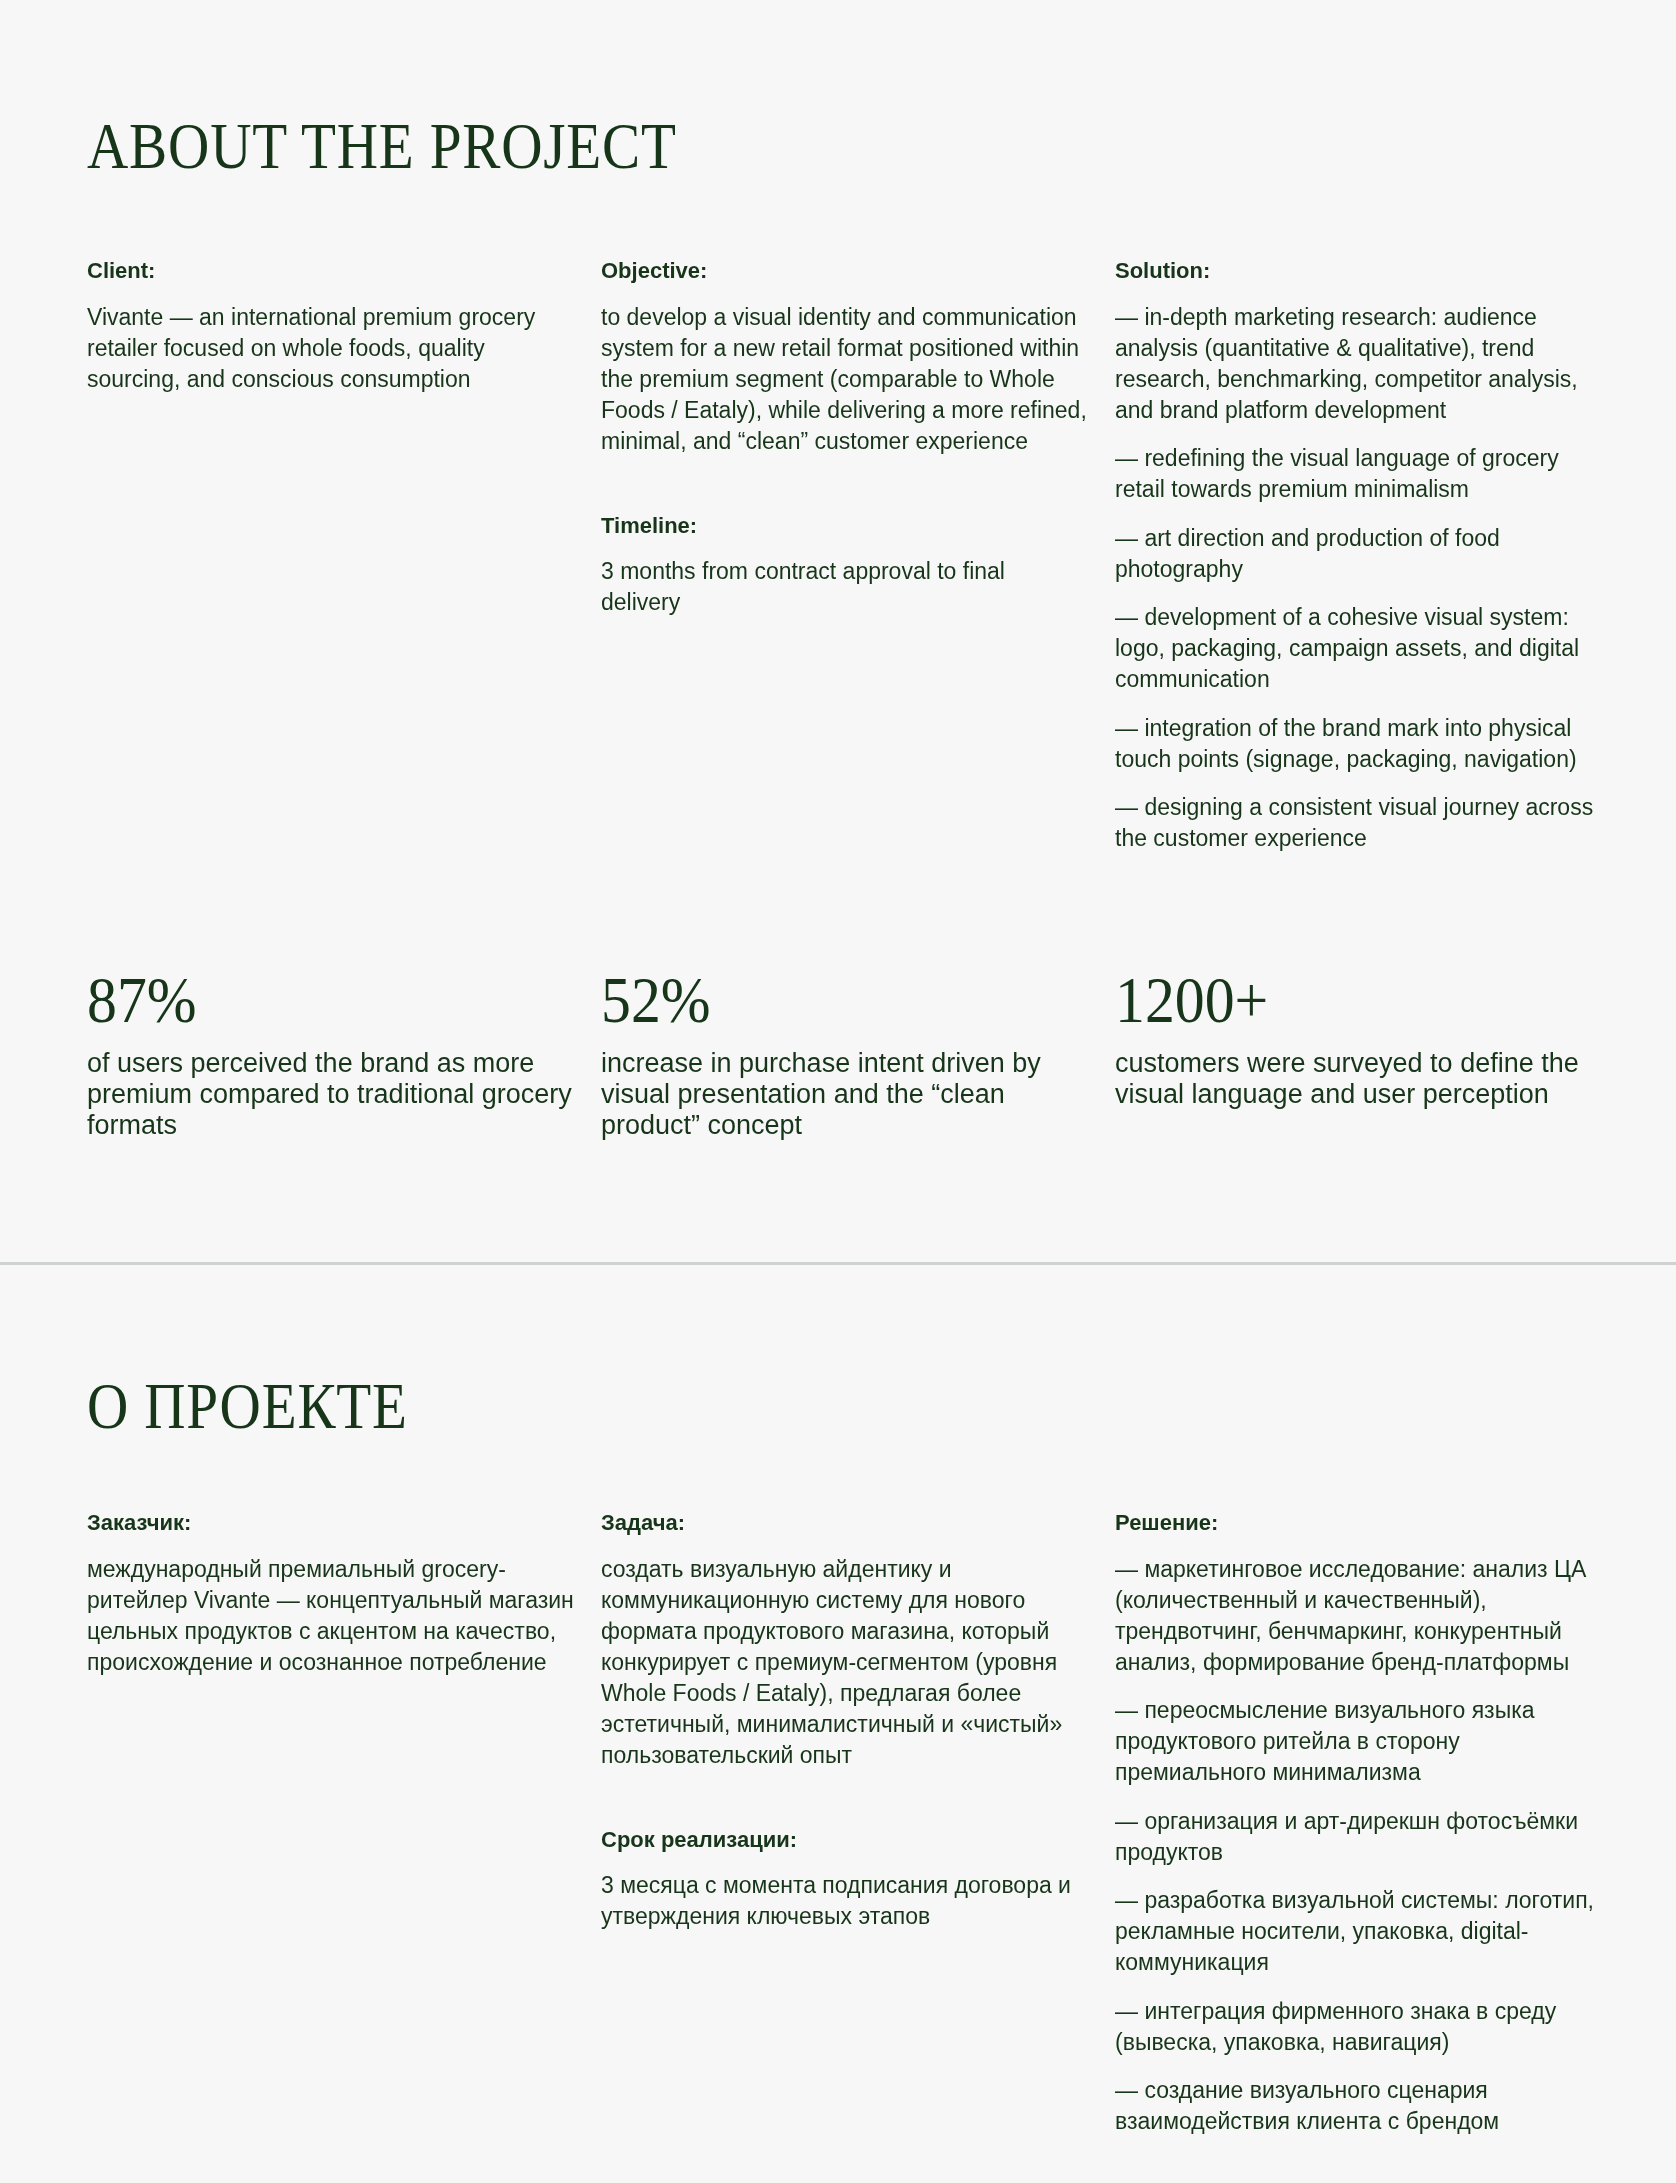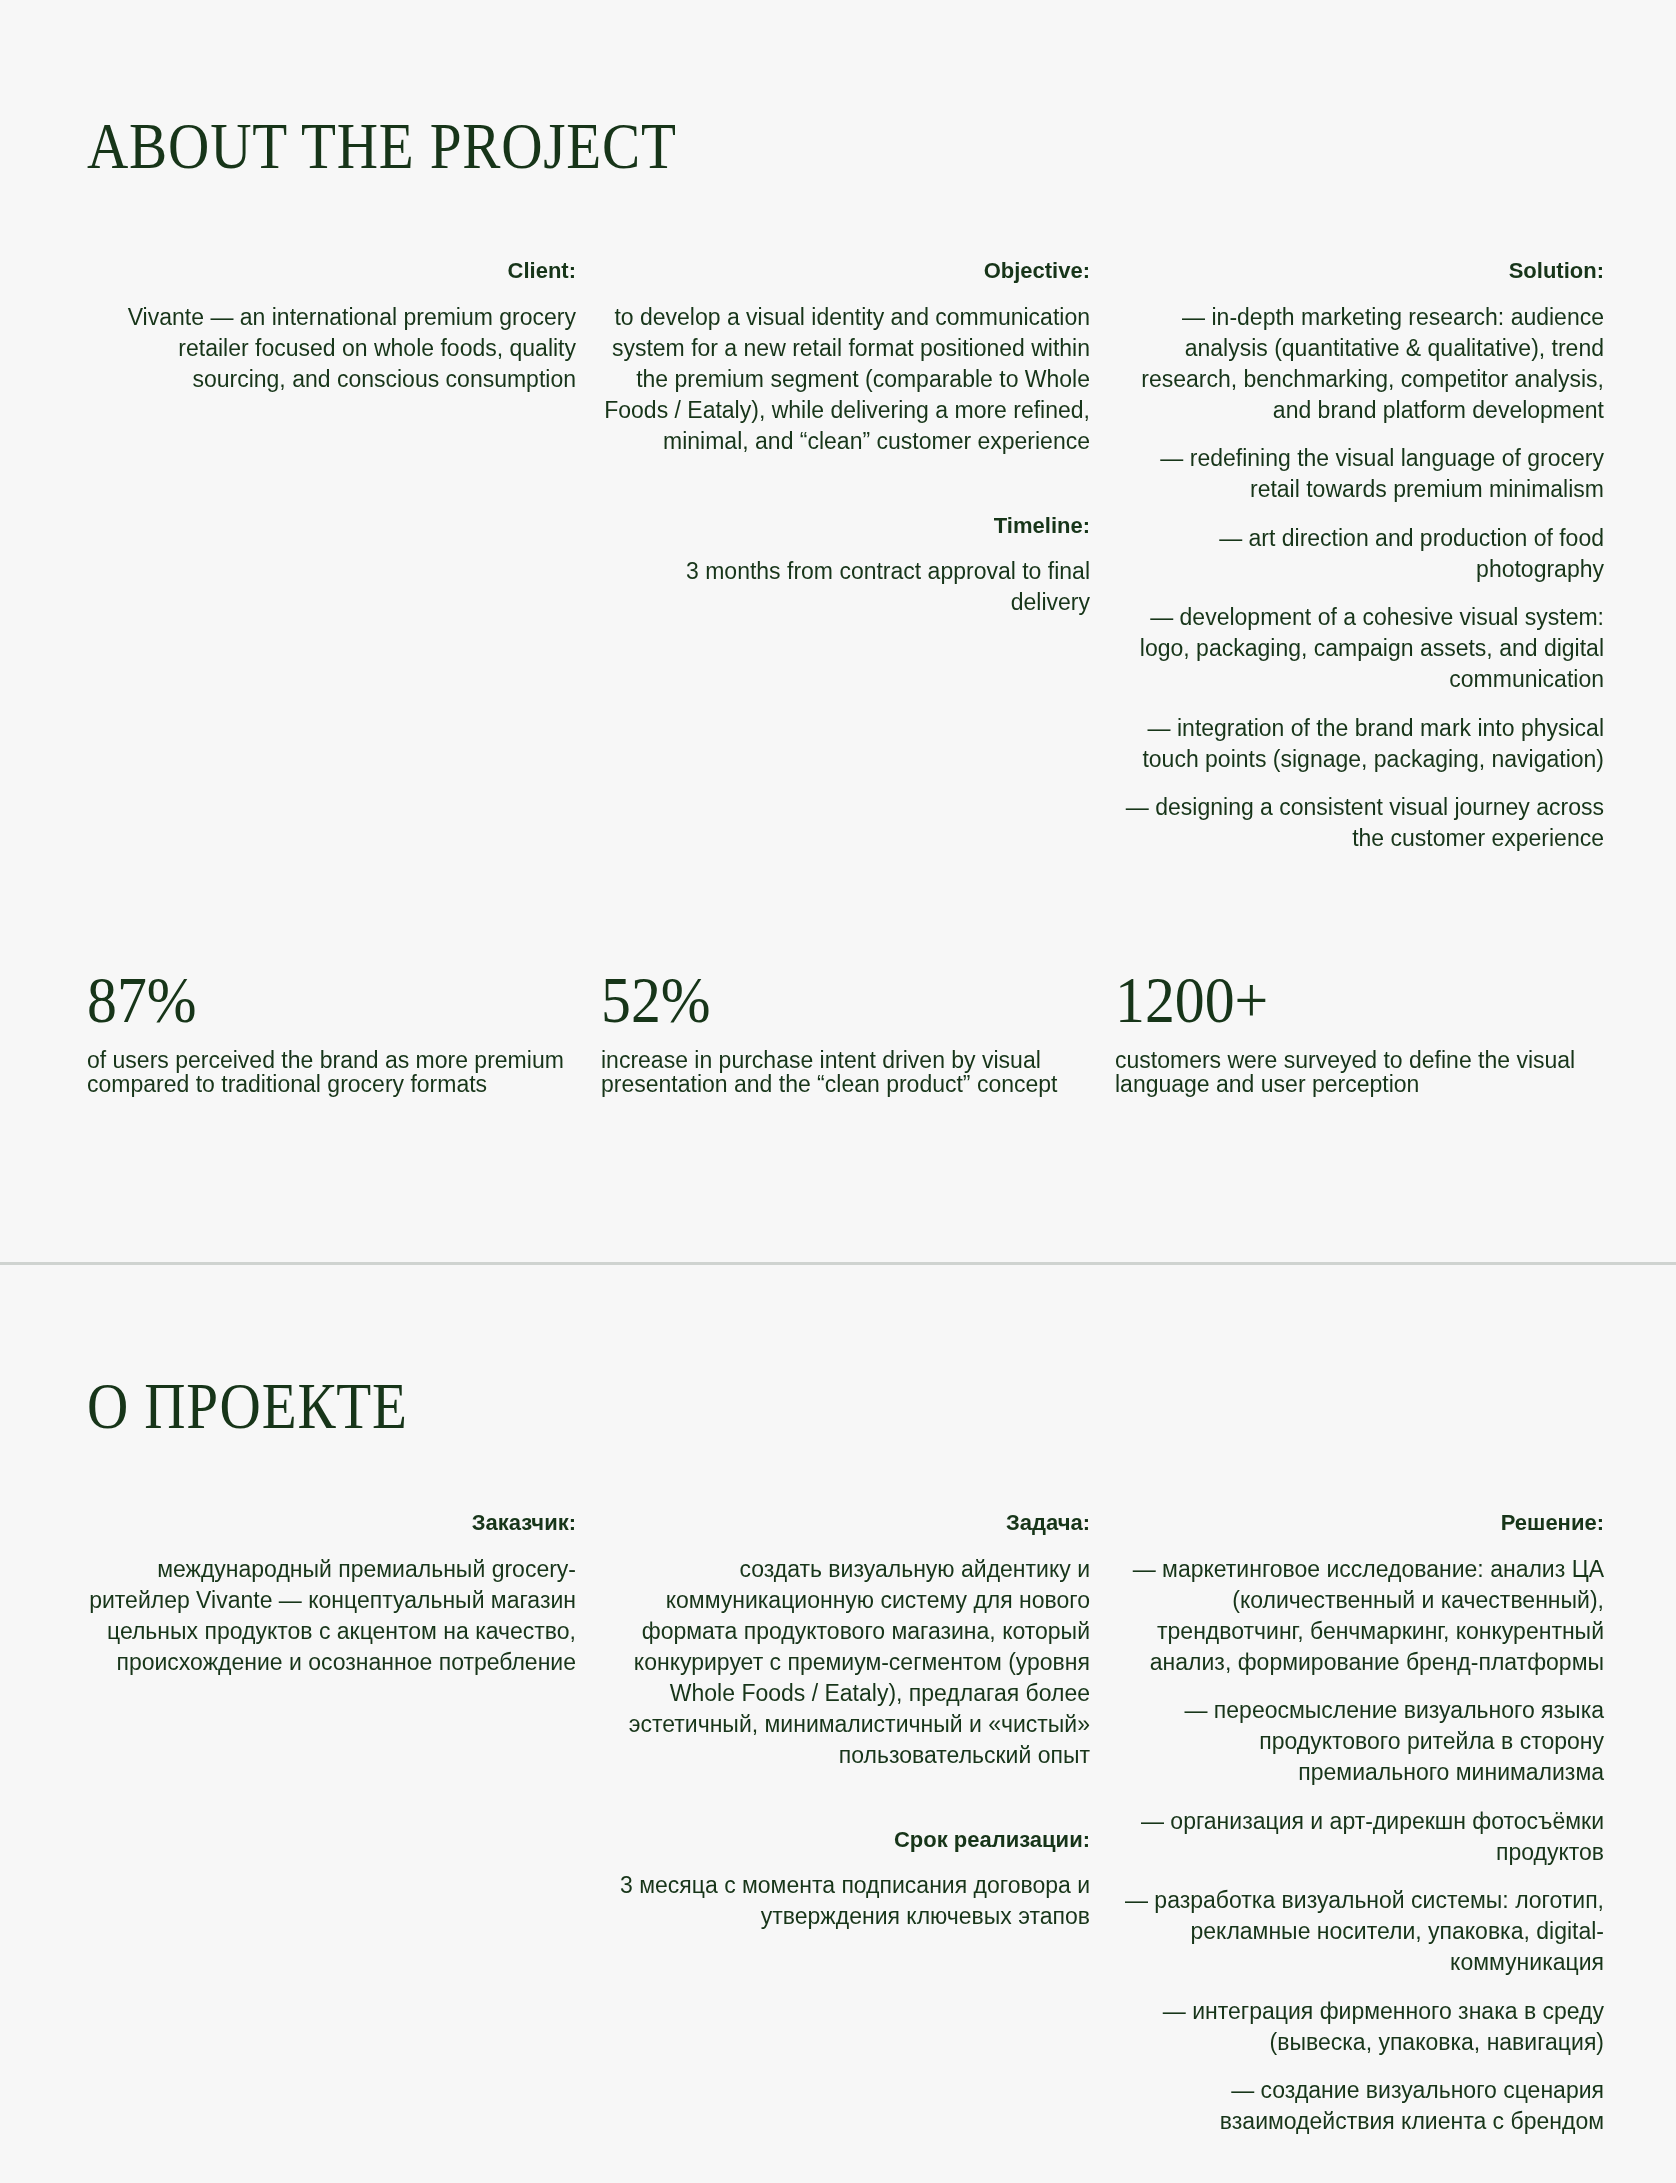--- a/index.html
+++ b/index.html
@@ -26,21 +26,20 @@
     letter-spacing: 0.9px;
     color: #173519;
     transform: scaleX(0.88);
     transform-origin: left center;
   }
   .sec-en .title { top: 114px; }
   .sec-ru .title { top: 109px; }
   .col {
     position: absolute;
     width: 489px;
-    text-align: right;
   }
   .c1 { left: 87px; }
   .c2 { left: 601px; }
   .c3 { left: 1115px; }
   .sec-en .col { top: 258px; }
   .sec-ru .col { top: 245px; }
   .label {
     font-weight: 700;
     font-size: 22px;
     line-height: 26px;
@@ -56,21 +55,21 @@
   .stat { position: absolute; width: 489px; }
   .sec-en .stat { top: 963px; }
   .stat-num {
     font-family: "Liberation Serif", serif;
     font-size: 65px;
     line-height: 74px;
     margin: 0 0 11px 0;
     transform: scaleX(0.92);
     transform-origin: left center;
   }
-  .stat-desc { font-size: 23px; line-height: 24px; margin: 0; }
+  .stat-desc { font-size: 27px; line-height: 31px; margin: 0; }
   .divider {
     position: absolute;
     left: 0; top: 1262px;
     width: 1677px; height: 2.6px;
     background: #cfd3d0;
   }
 </style>
 </head>
 <body>
 

